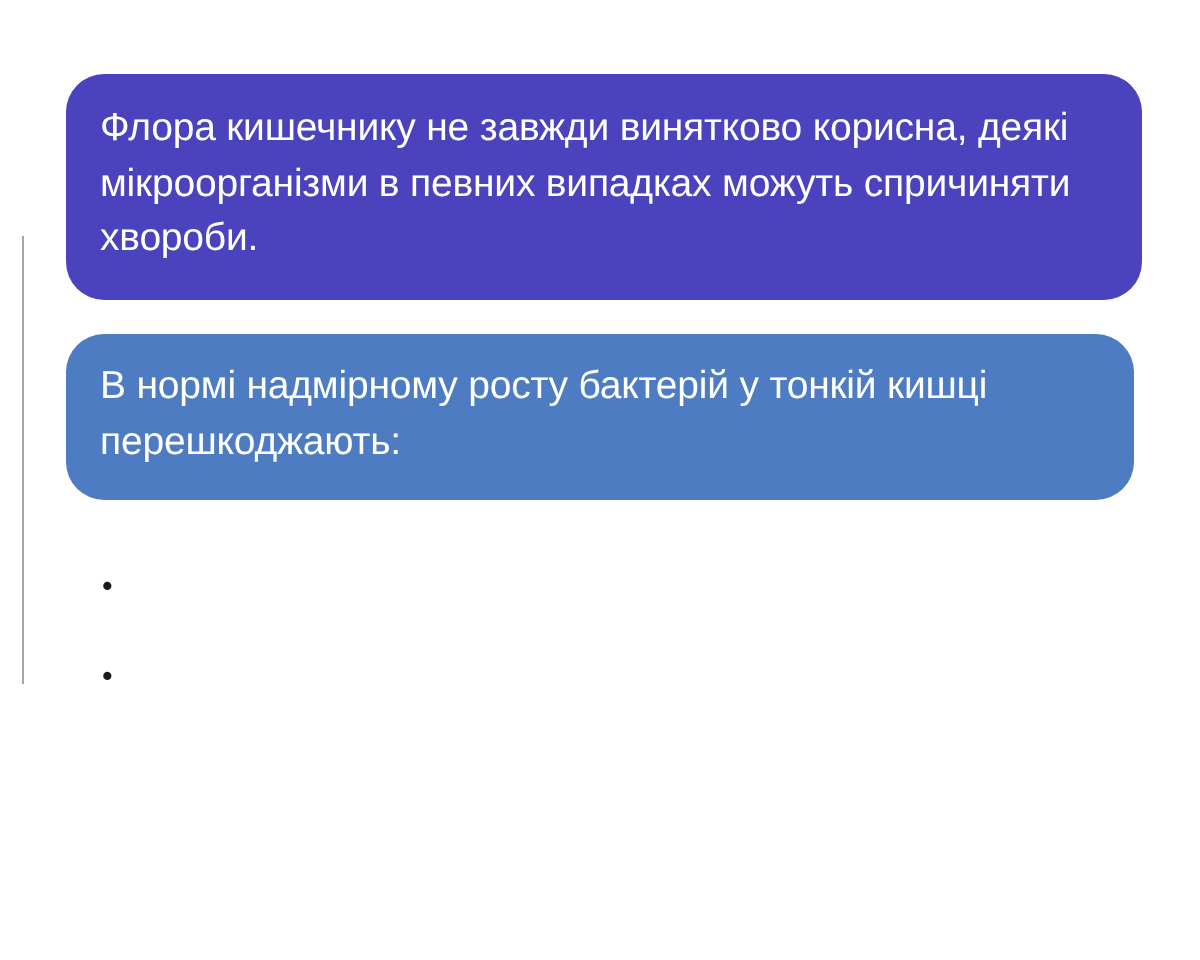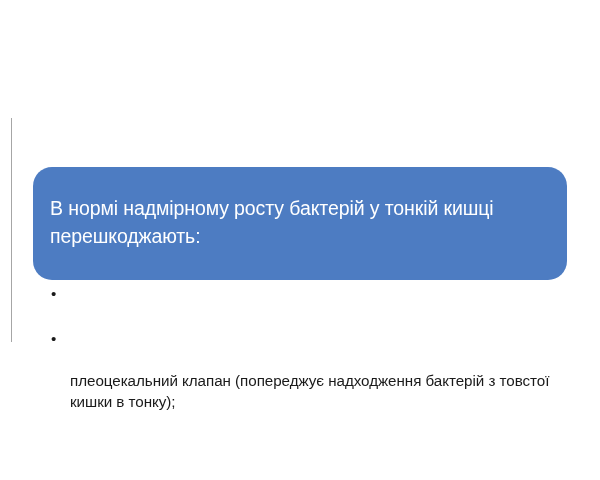--- a/index.html
+++ b/index.html
@@ -59,21 +59,21 @@
     width: 538px;
     height: 113px;
     background: #4A43BD;
     padding: 6px 20px 8px 17px;
   }
 
   #callout-2 {
     left: 33px;
     top: 167px;
     width: 534px;
-    height: 113px;
+    height: 83px;
     background: #4D7CC2;
     padding: 4px 20px 6px 17px;
   }
 
   #bullet-list {
     position: absolute;
     left: 40px;
     top: 283px;
     width: 530px;
     margin: 0;
@@ -105,29 +105,31 @@
     display: block;
   }
 </style>
 </head>
 <body>
 
 <div id="slide">
 
   <div class="left-rule"></div>
 
+  <div class="callout" id="callout-1">
+    <span class="ctext">Флора кишечнику не завжди винятково корисна, деякі мікроорганізми в певних випадках можуть спричиняти хвороби.</span>
+  </div>
 
   <div class="callout" id="callout-2">
     <span class="ctext">В нормі надмірному росту бактерій у тонкій кишці перешкоджають:</span>
   </div>
 
   <ul id="bullet-list">
     <li>
       <span class="bullet-mark">•</span>
     </li>
     <li>
       <span class="bullet-mark">•</span>
-      <span class="bullet-text">плеоцекальний клапан (попереджує надходження бактерій з товстої кишки в тонку);</span>
     </li>
 
   </ul>
 
 </div>
 
 </body></html>

